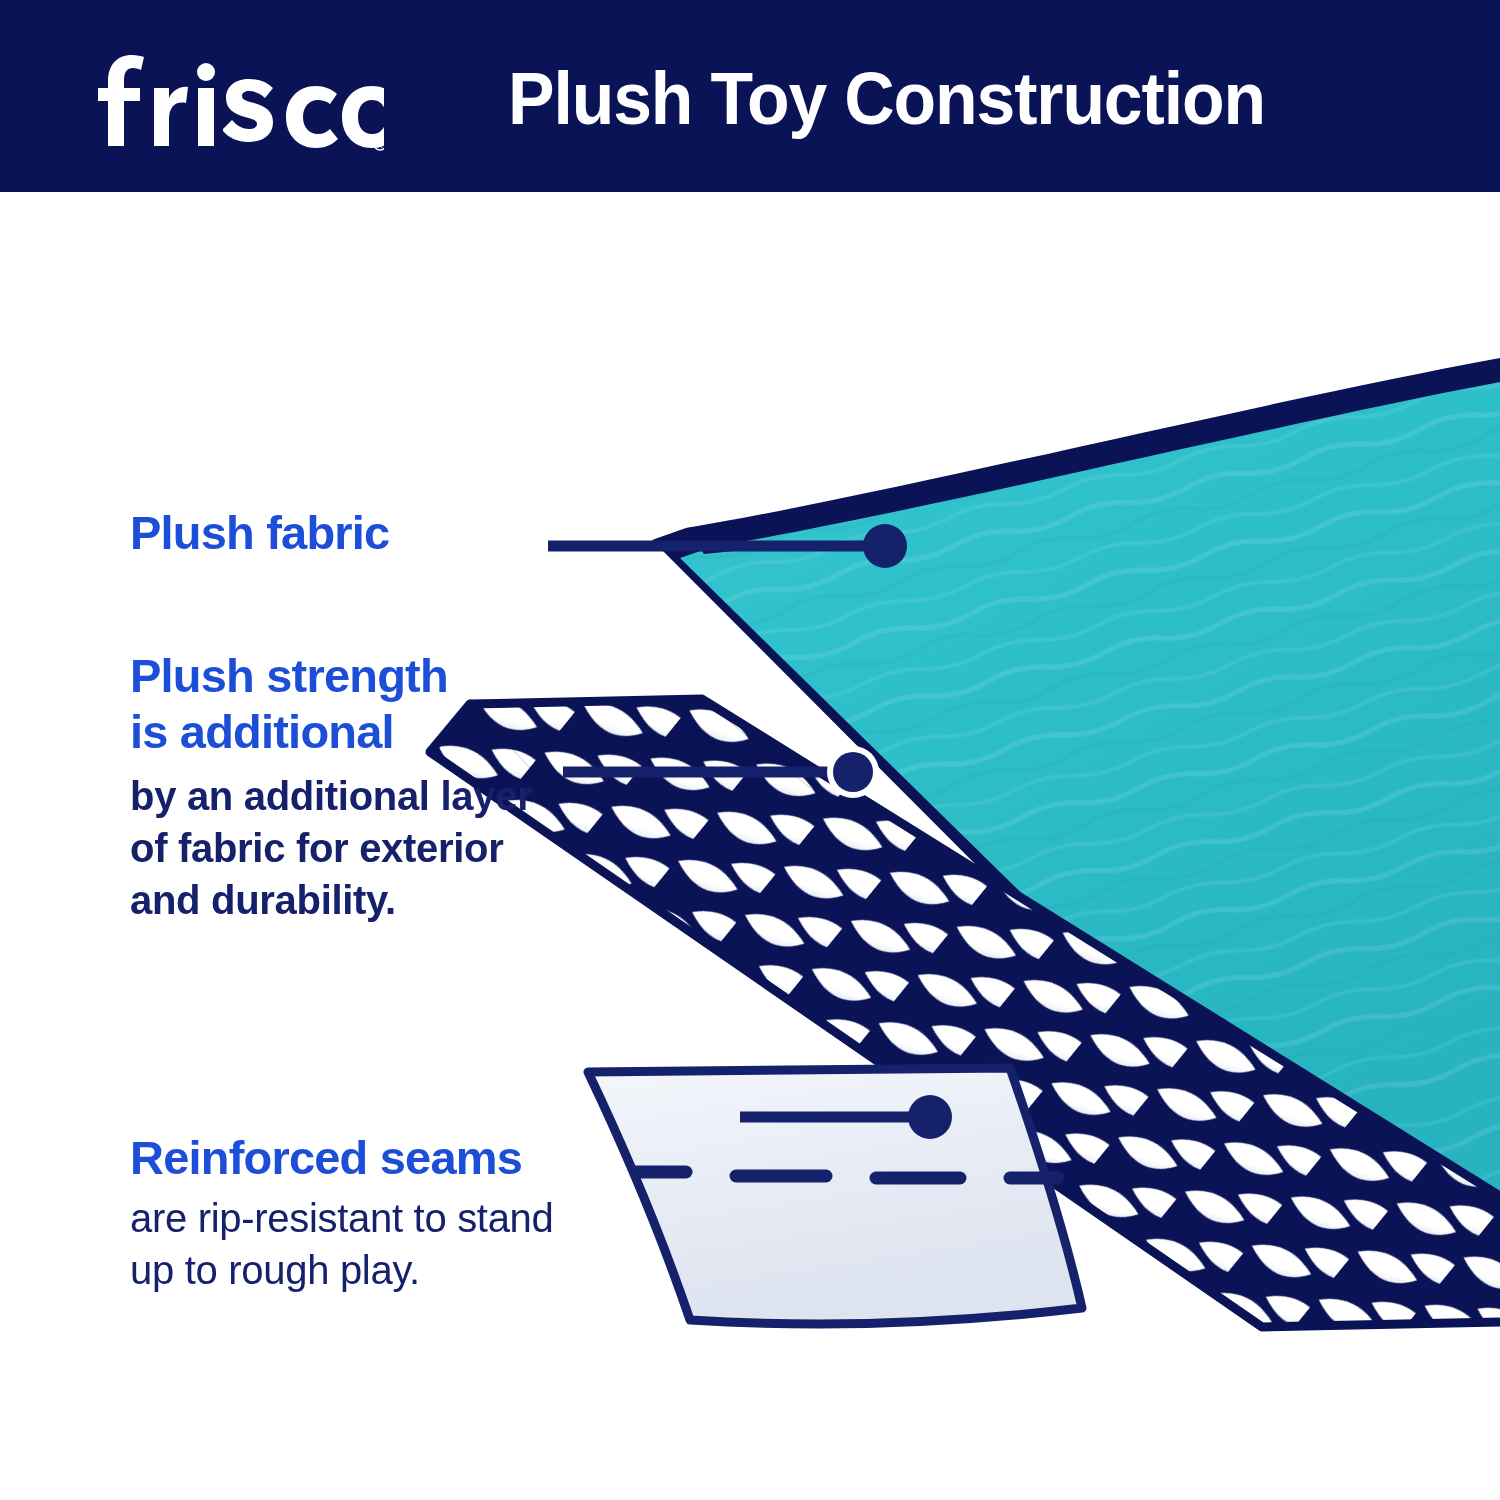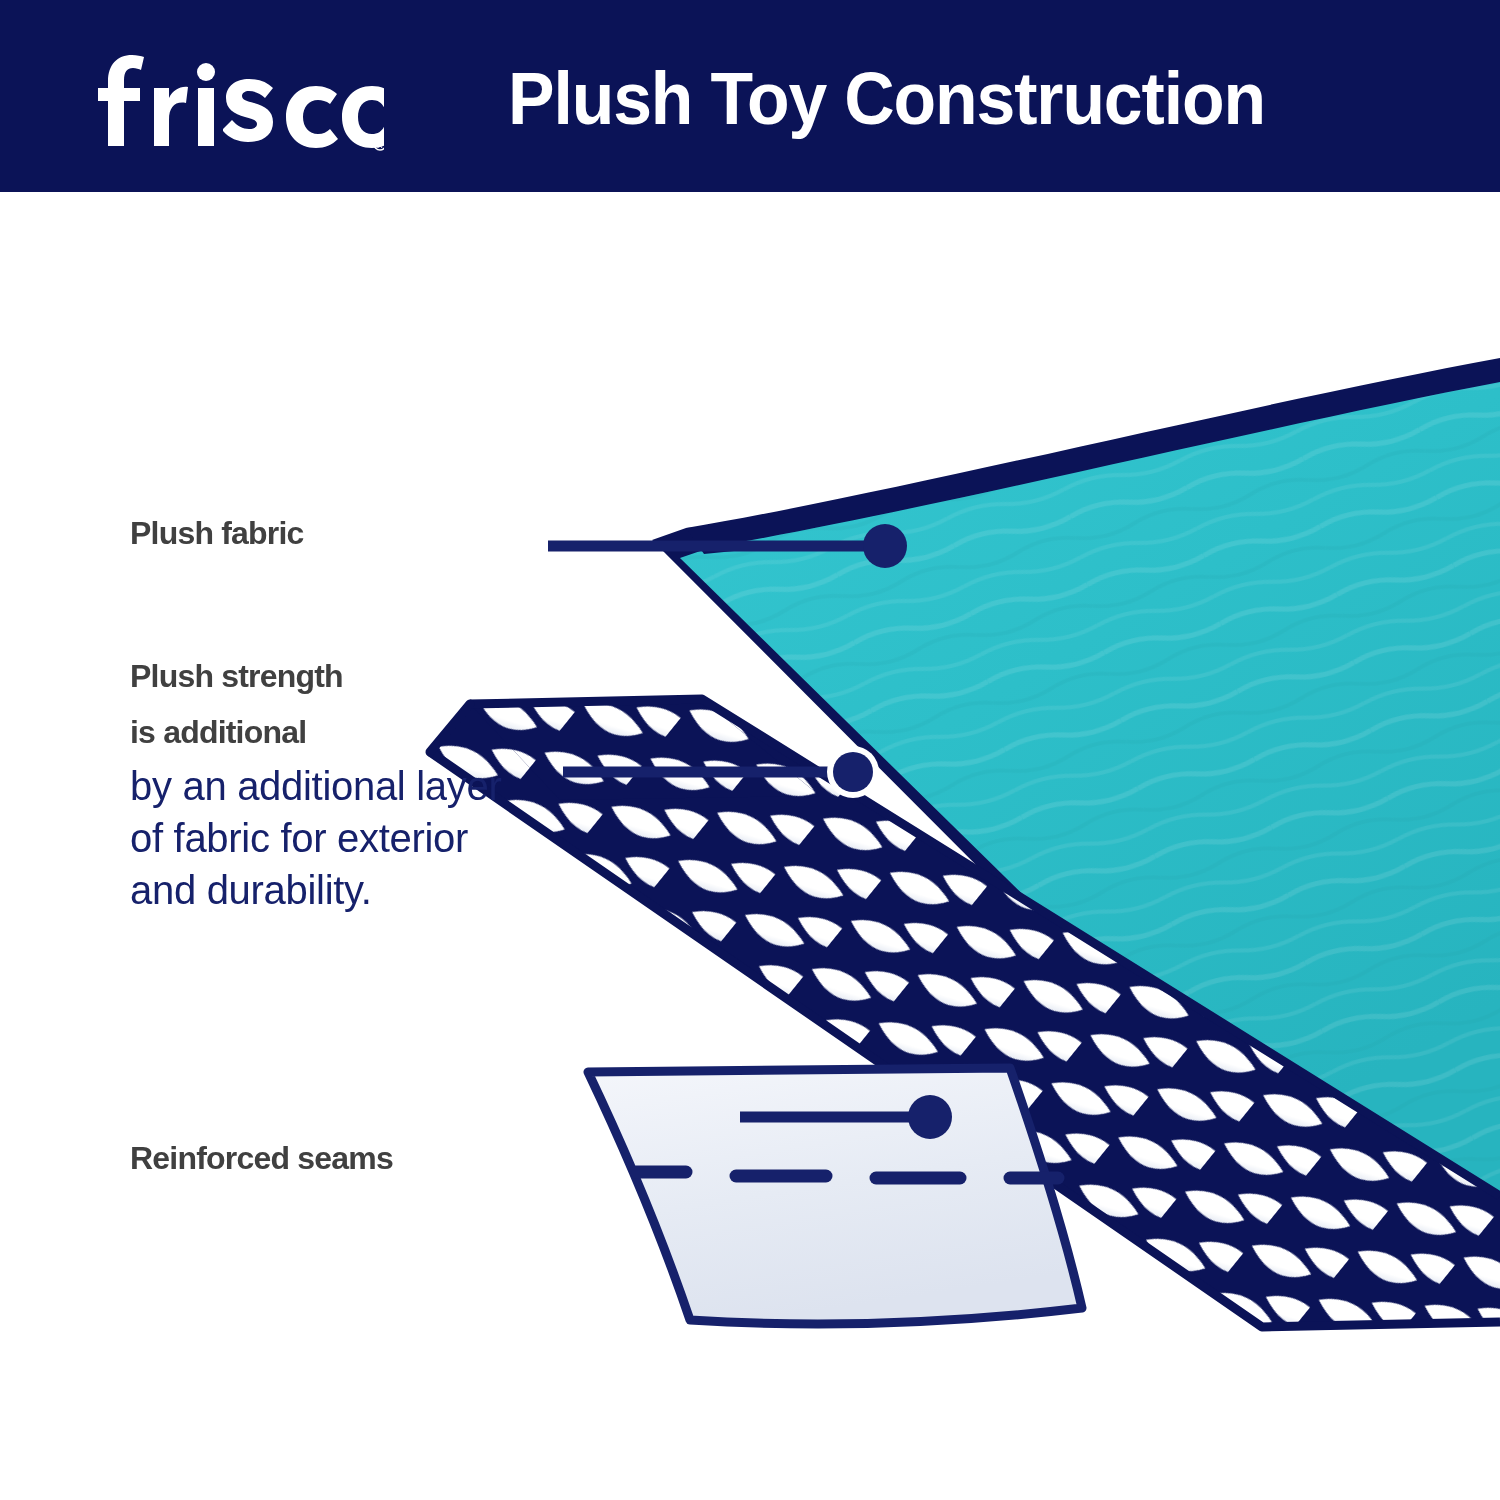--- a/index.html
+++ b/index.html
@@ -37,32 +37,32 @@
 
   
   .illus{
     position:absolute;left:0;top:192px;width:1500px;height:1308px;
   }
   .illus svg{display:block;width:1500px;height:1308px;}
 
   
   .callout{position:absolute;color:#16216b;}
   .callout .head{
-    font-size:32px;font-weight:bold;letter-spacing:-0.8px;
-    line-height:56px;white-space:nowrap;color:#404040;
+    font-size:47px;font-weight:bold;letter-spacing:-0.8px;
+    line-height:56px;white-space:nowrap;color:#1d4ed8;
   }
   .callout .body{
     font-size:40px;font-weight:500;letter-spacing:-0.3px;
     line-height:52px;color:#16216b;
   }
   .callout .body div{white-space:nowrap;}
 
   #callout-plush-fabric{left:130px;top:505px;}
   #callout-plush-exterior{left:130px;top:648px;}
-  #callout-plush-exterior .body{}
+  #callout-plush-exterior .body{margin-top:10px;font-weight:bold;}
   #callout-reinforced-seams{left:130px;top:1130px;}
   #callout-reinforced-seams .body{margin-top:6px;}
 </style>
 </head>
 <body>
 
 <div id="page">
 
   <div class="header">
 
@@ -220,15 +220,19 @@
     <div class="head">is additional</div>
     <div class="body">
       <div>by an additional layer</div>
       <div>of fabric for exterior</div>
       <div>and durability.</div>
     </div>
   </div>
 
   <div class="callout" id="callout-reinforced-seams">
     <div class="head">Reinforced seams</div>
+    <div class="body">
+      <div>are rip-resistant to stand</div>
+      <div>up to rough play.</div>
+    </div>
   </div>
 
 </div>
 
 </body></html>

